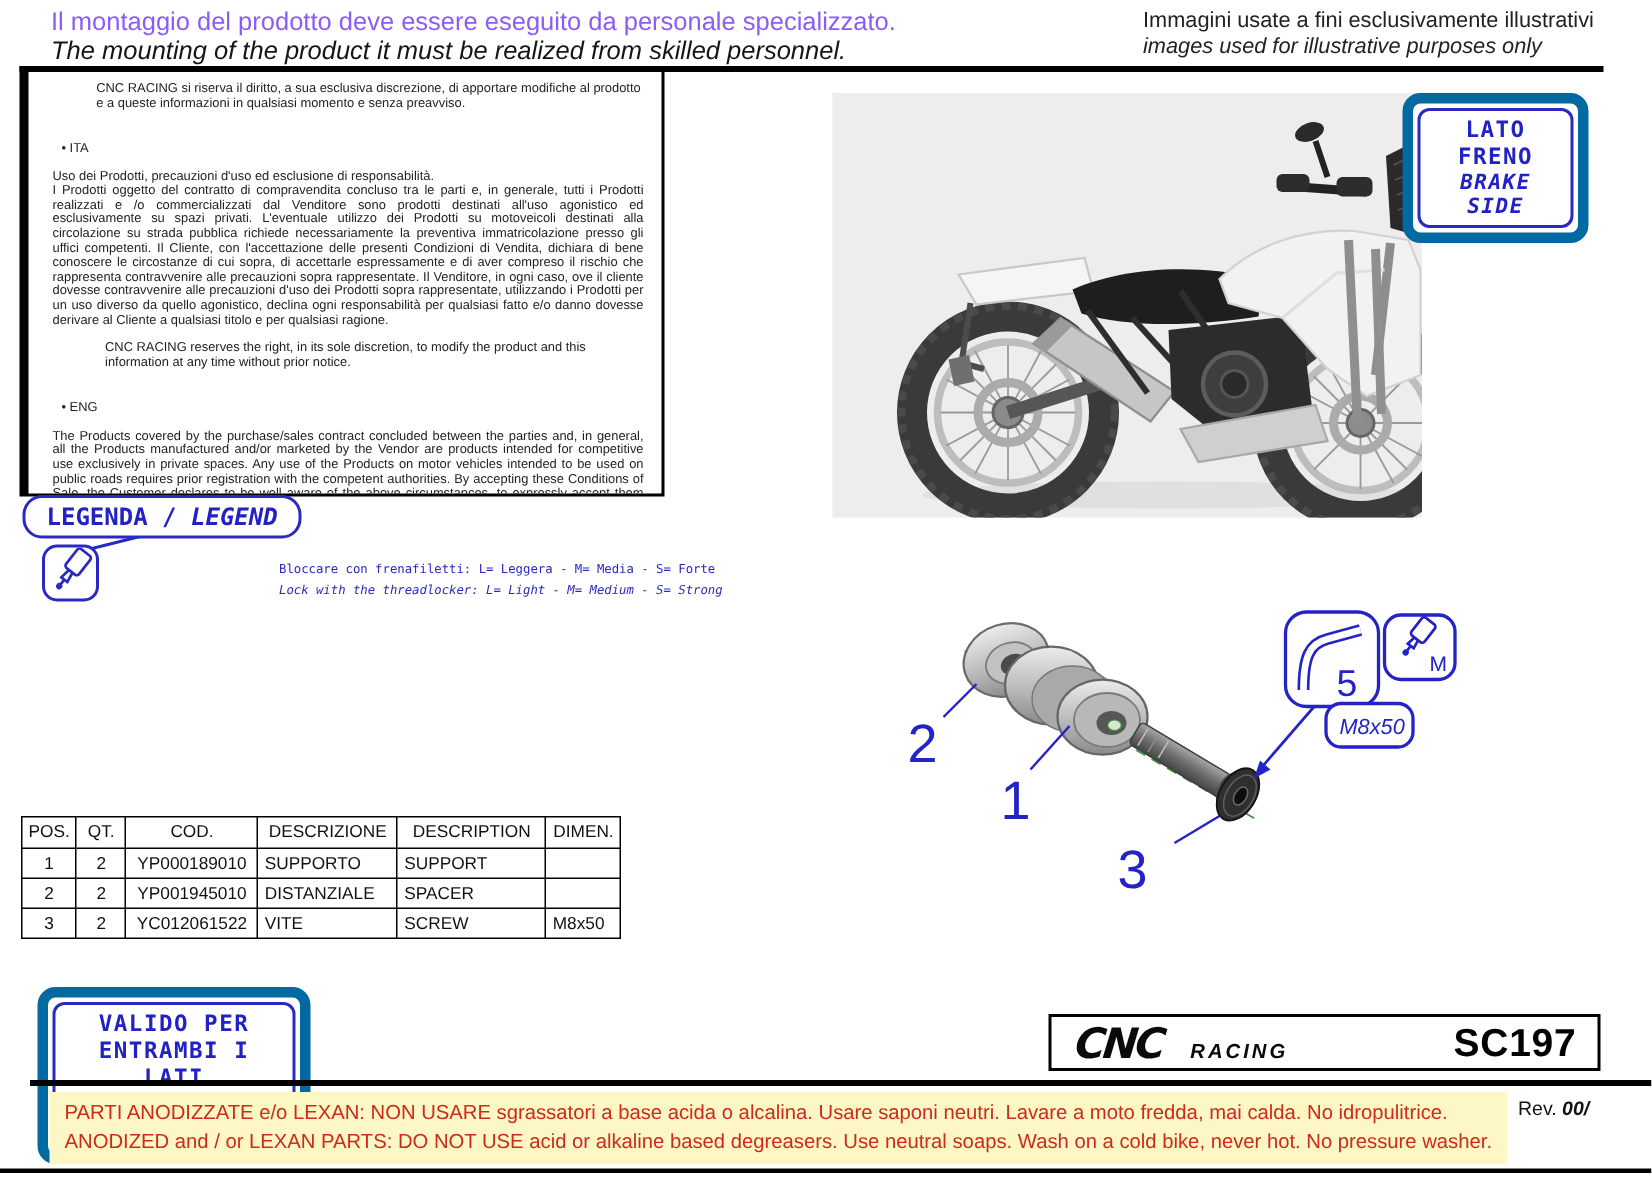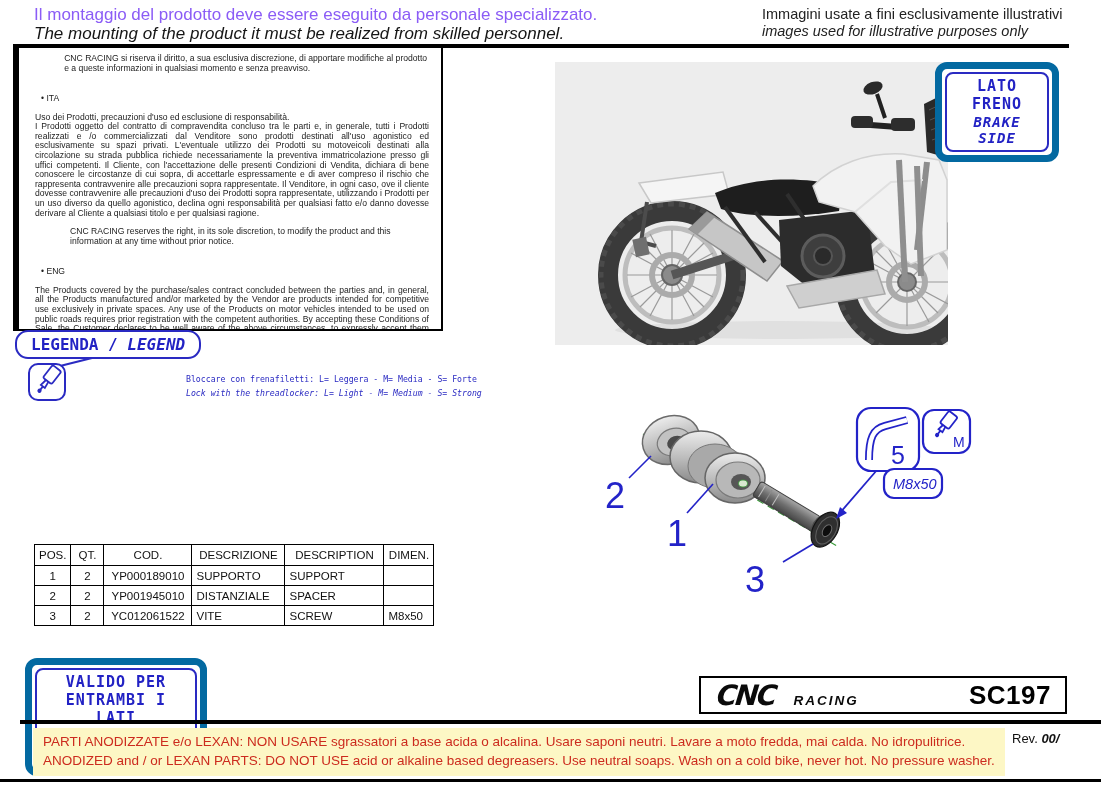--- a/index.html
+++ b/index.html
@@ -53,21 +53,21 @@
     left:28px;top:363px;width:38px;height:38px;box-sizing:border-box;
     border:2.5px solid #2a2ac2;border-radius:10px;background:#fff;z-index:3;
   }
   .legtext{left:186px;top:372px;font-size:8.2px;line-height:14px;color:#2a2ac2;
     font-family:"DejaVu Sans Mono",monospace;}
   .legtext .en{font-style:italic;}
   
   .exploded{left:585px;top:396px;width:400px;height:214px;}
   
   table.parts{
-    left:34px;top:544px;position:absolute;border-collapse:collapse;table-layout:fixed;
+    left:14px;top:544px;position:absolute;border-collapse:collapse;table-layout:fixed;
     font-size:11.5px;color:#111;
   }
   table.parts th,table.parts td{
     border:1.5px solid #000;padding:1px 4px;height:17px;overflow:hidden;white-space:nowrap;
   }
   table.parts th{font-weight:normal;text-align:center;height:18px;}
   td.c{text-align:center;}
   
   .cncbox{
     left:699px;top:676px;width:368px;height:38px;box-sizing:border-box;border:2.5px solid #000;

